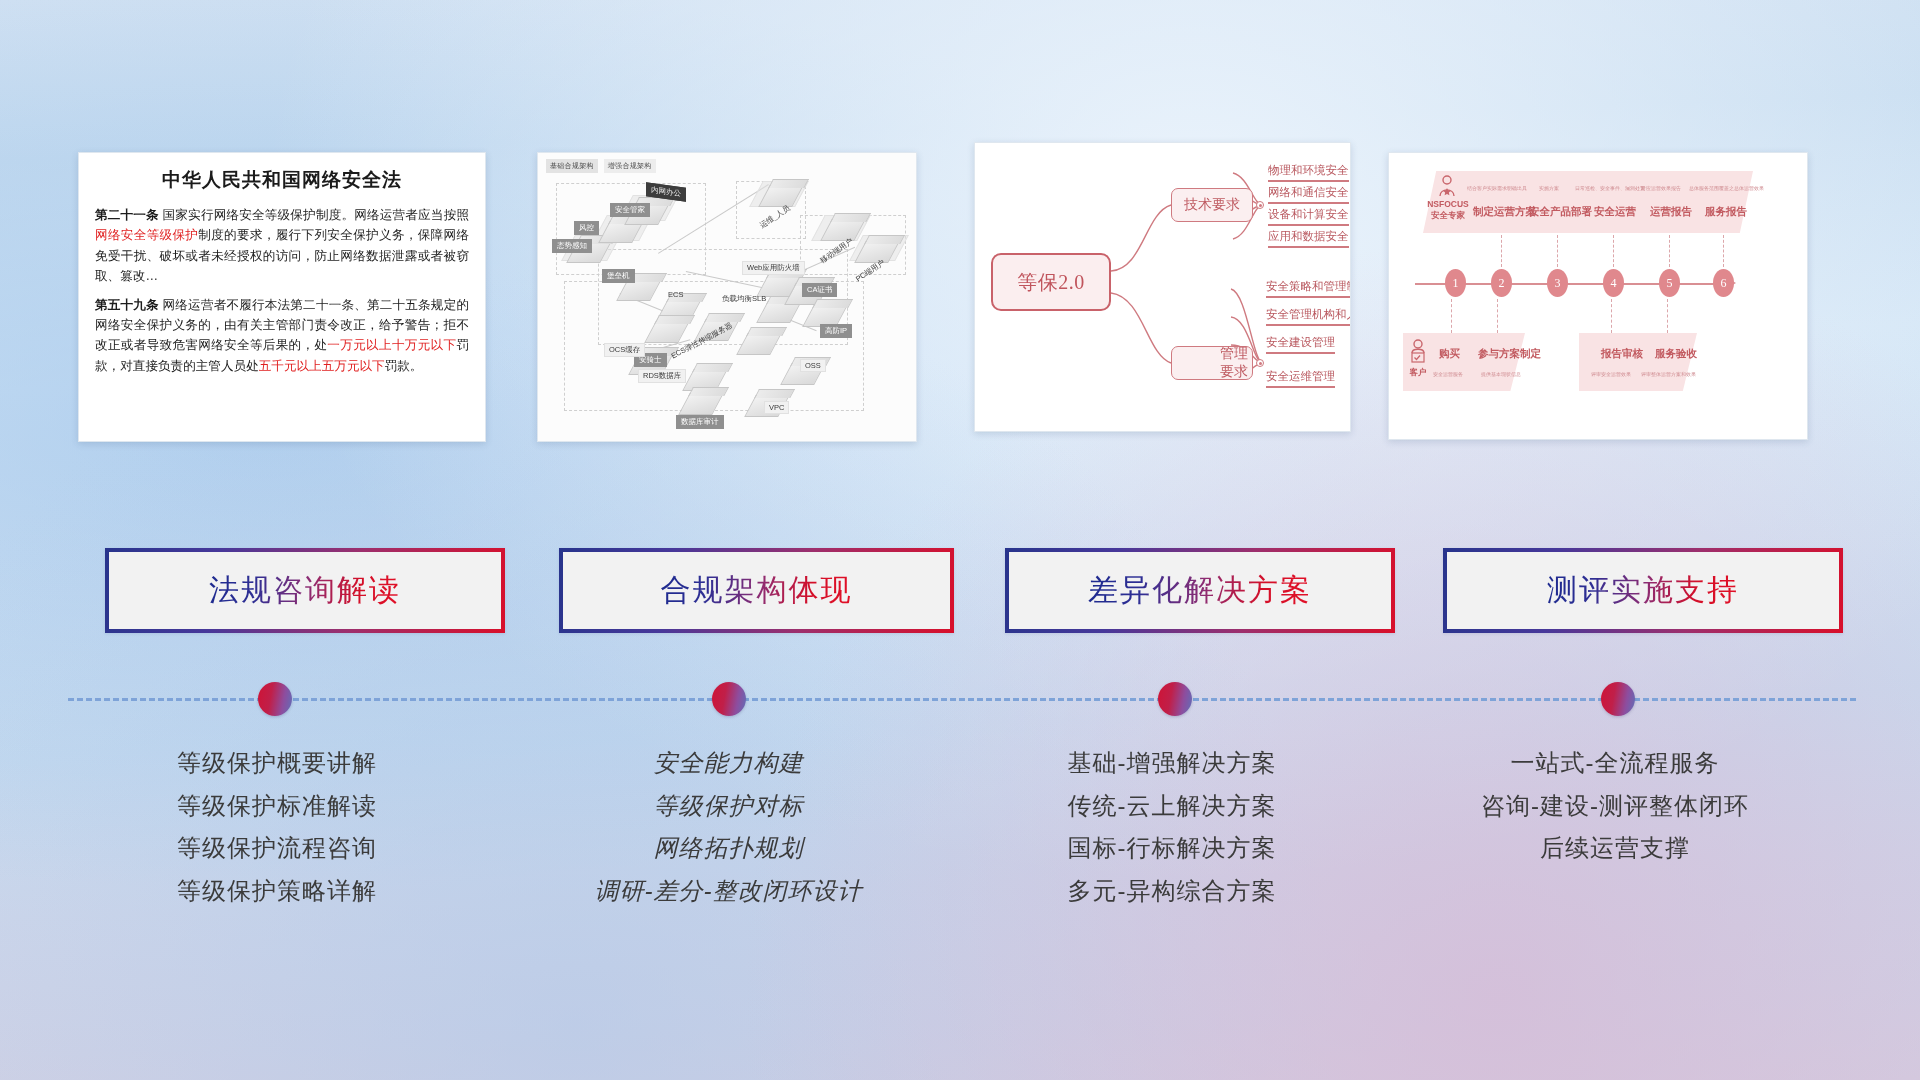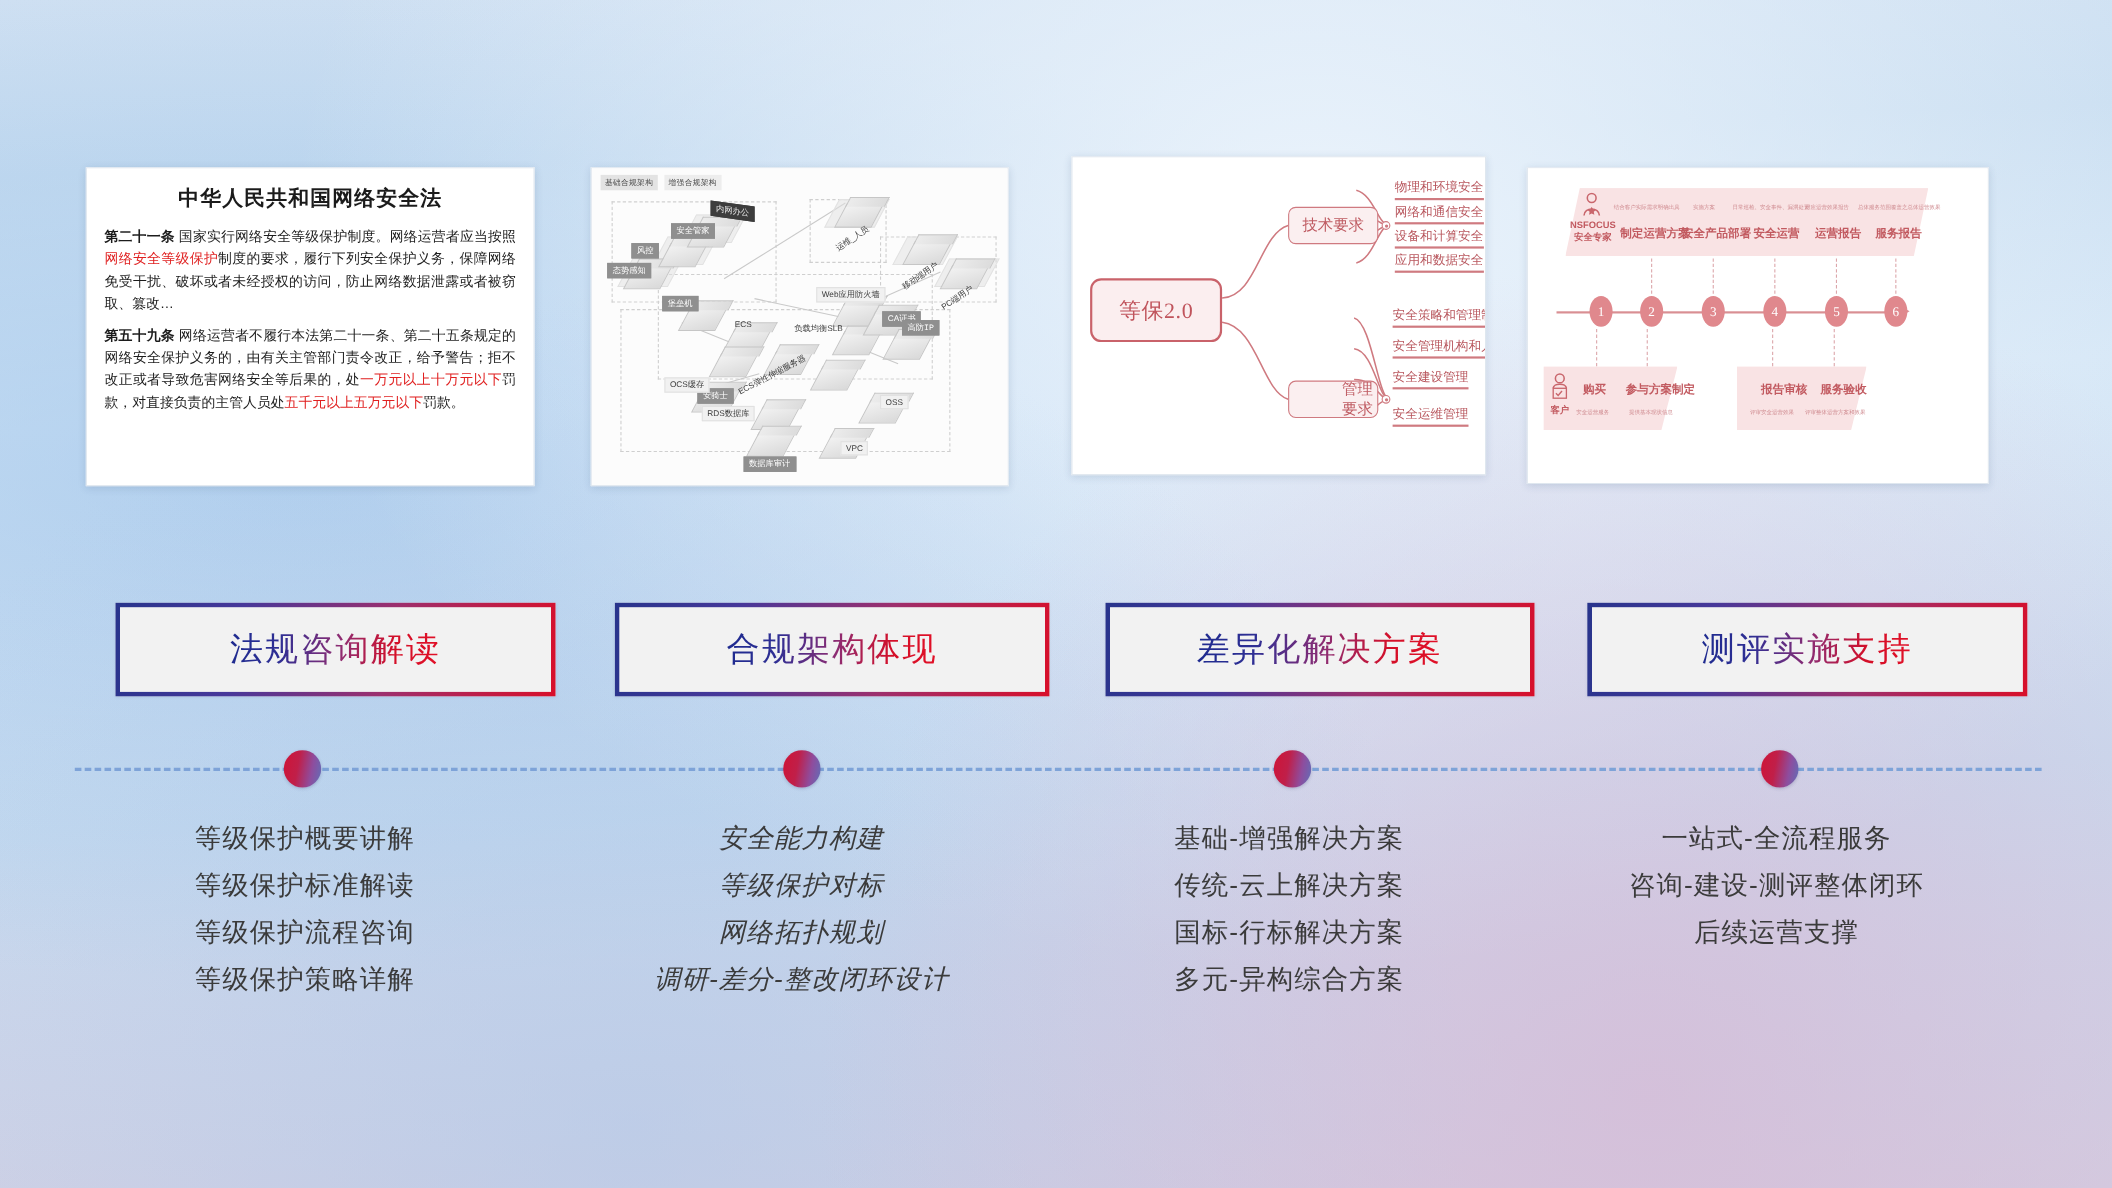--- a/index.html
+++ b/index.html
@@ -332,21 +332,21 @@
         <div class="lab dark" style="left:138px;top:262px;">数据库审计</div>
         <div class="lab" style="left:204px;top:108px;">Web应用防火墙</div>
         <div class="lab plain" style="left:180px;top:140px;">负载均衡SLB</div>
         <div class="lab plain" style="left:126px;top:182px;transform:rotate(-28deg);">ECS弹性伸缩服务器</div>
         <div class="lab" style="left:262px;top:206px;">OSS</div>
         <div class="lab" style="left:226px;top:248px;">VPC</div>
         <div class="lab plain" style="left:216px;top:58px;transform:rotate(-34deg);">运维_人员</div>
         <div class="lab plain" style="left:276px;top:92px;transform:rotate(-34deg);">移动端用户</div>
         <div class="lab plain" style="left:312px;top:112px;transform:rotate(-34deg);">PC端用户</div>
         <div class="lab dark" style="left:264px;top:130px;">CA证书</div>
-        <div class="lab dark" style="left:282px;top:138px;font-family:Liberation Mono, monospace;">高防IP</div>
+        <div class="lab dark" style="left:282px;top:171px;">高防IP</div>
       </div>
     </div>
 
     <div class="card c3">
       <div class="mind">
 
         <svg width="377" height="290" style="position:absolute;left:0;top:0;">
           <path d="M136,128 C168,126 170,70 196,62" fill="none" stroke="#cf7a80" stroke-width="1.4"></path>
           <path d="M136,150 C168,154 172,212 196,220" fill="none" stroke="#cf7a80" stroke-width="1.4"></path>
           <path d="M288,62 C278,62 274,34 258,30" fill="none" stroke="#cf7a80" stroke-width="1.4"></path>

